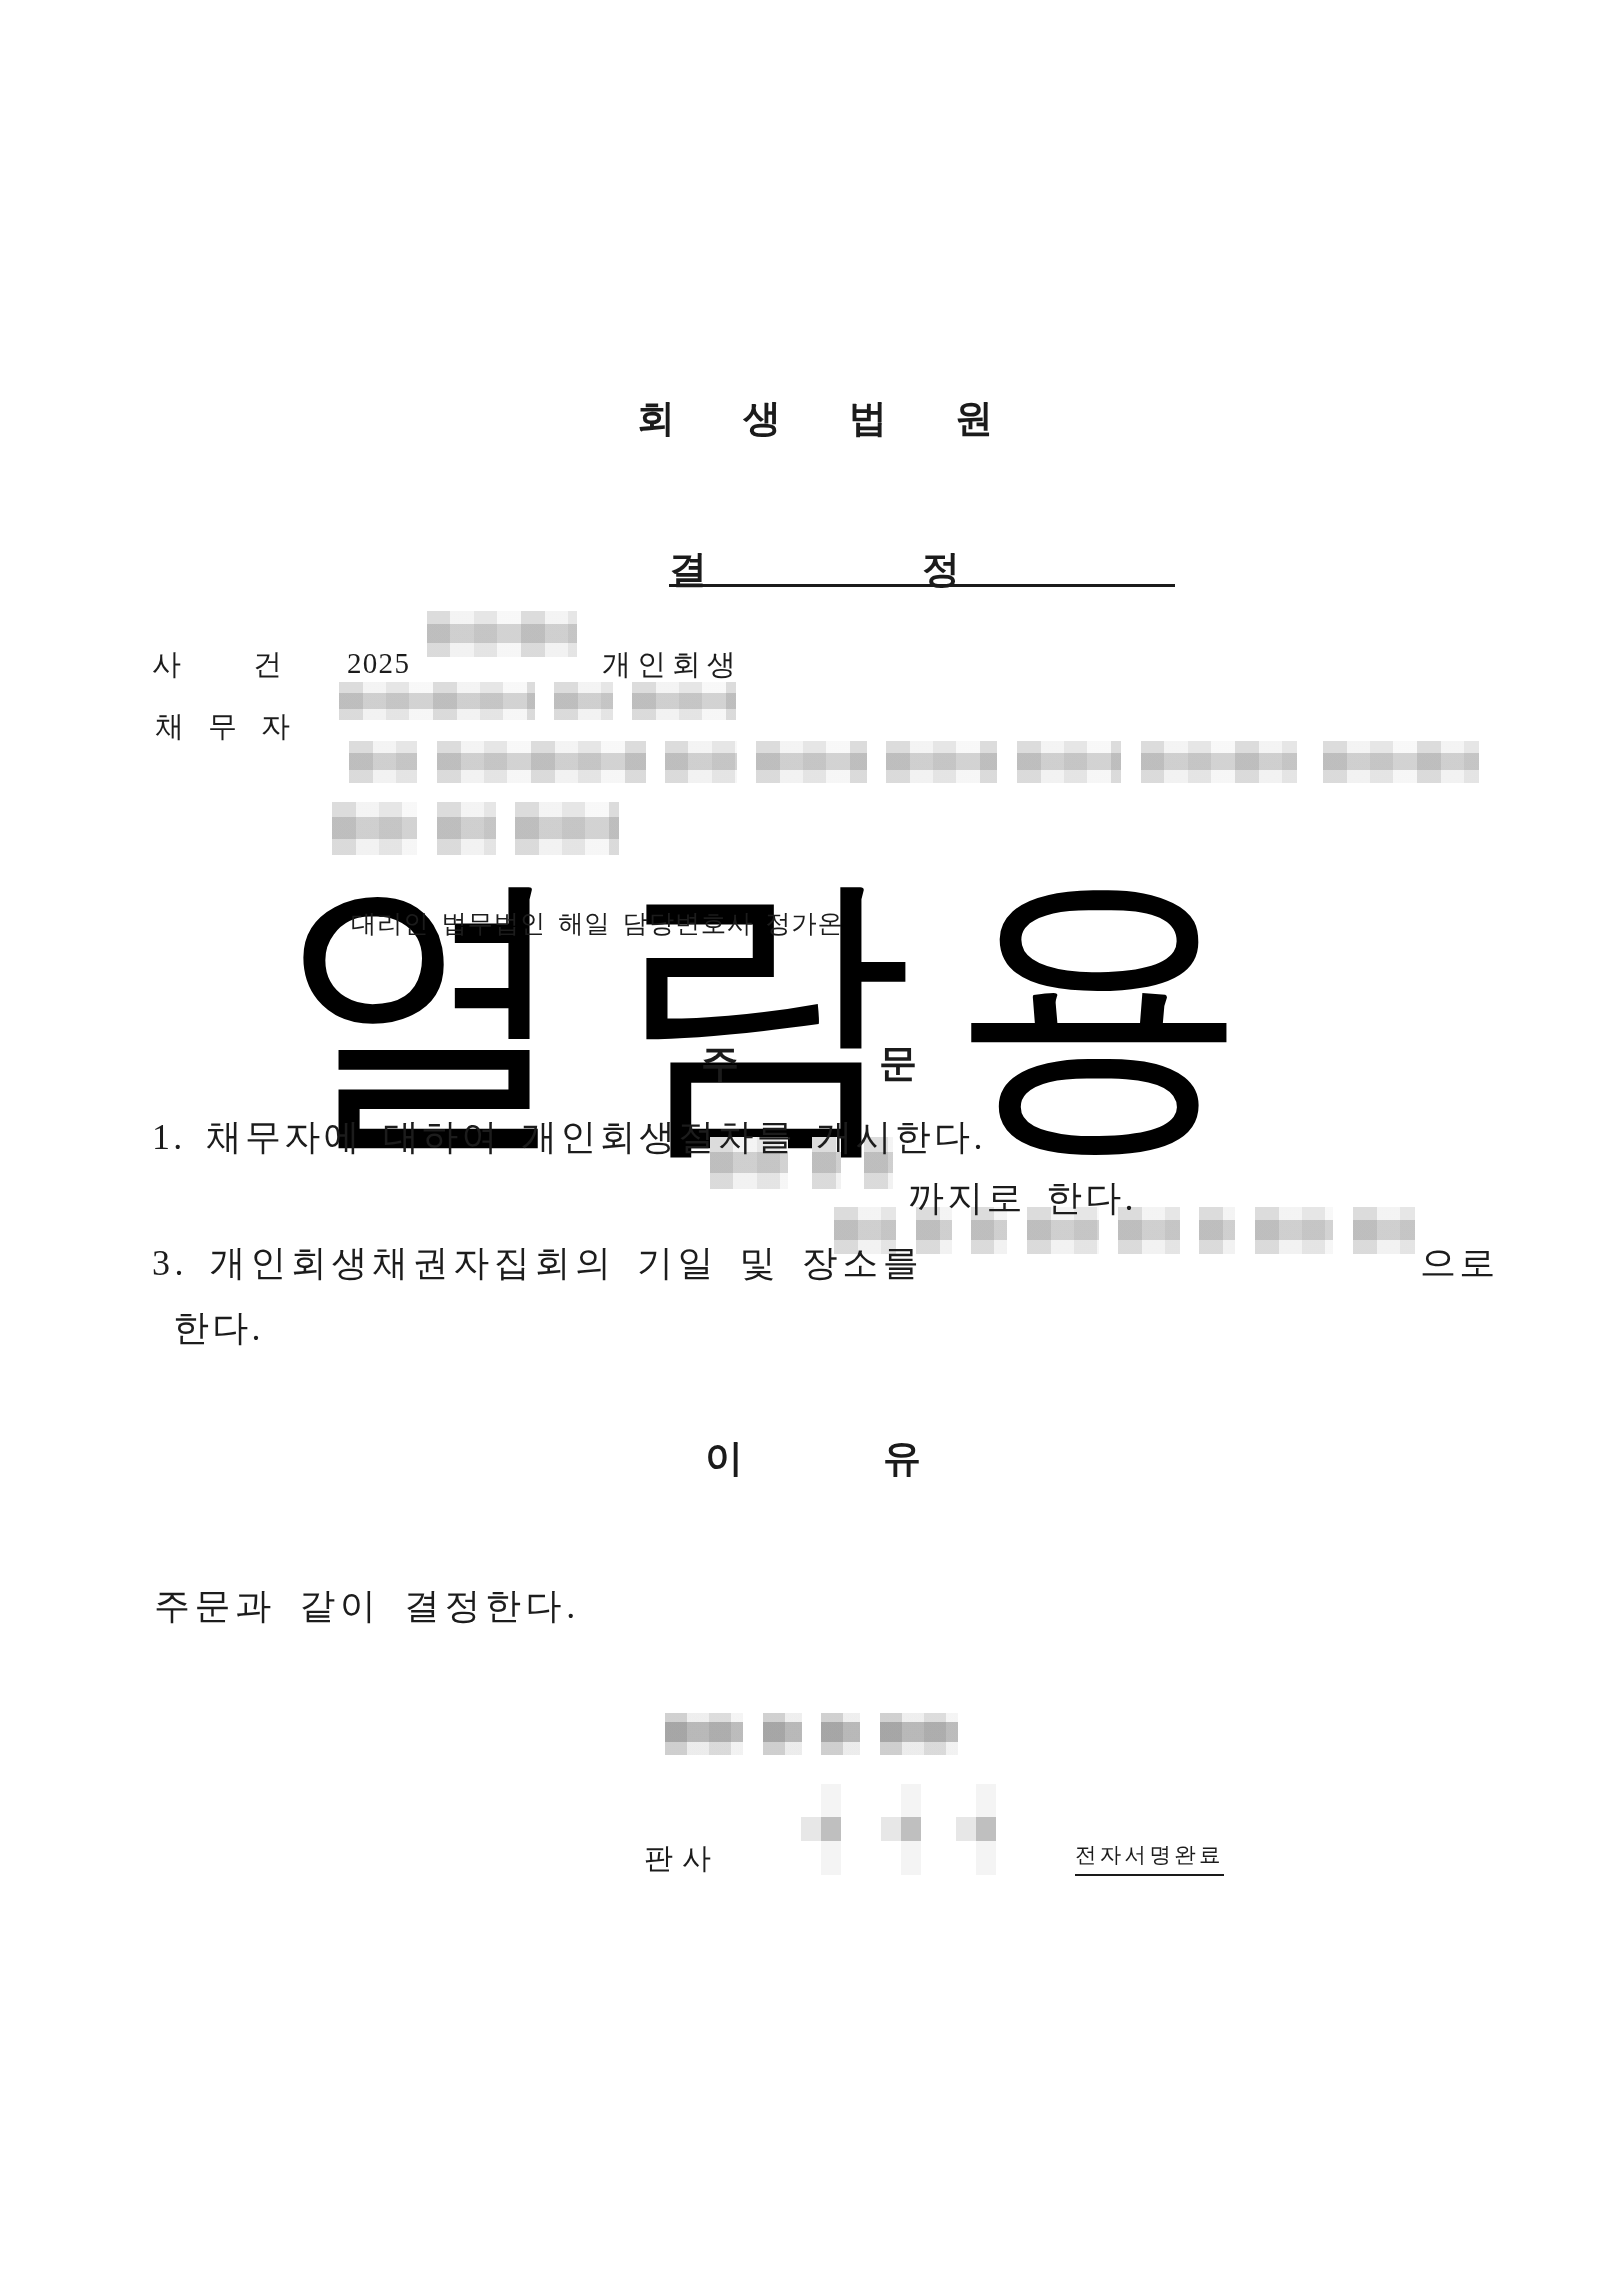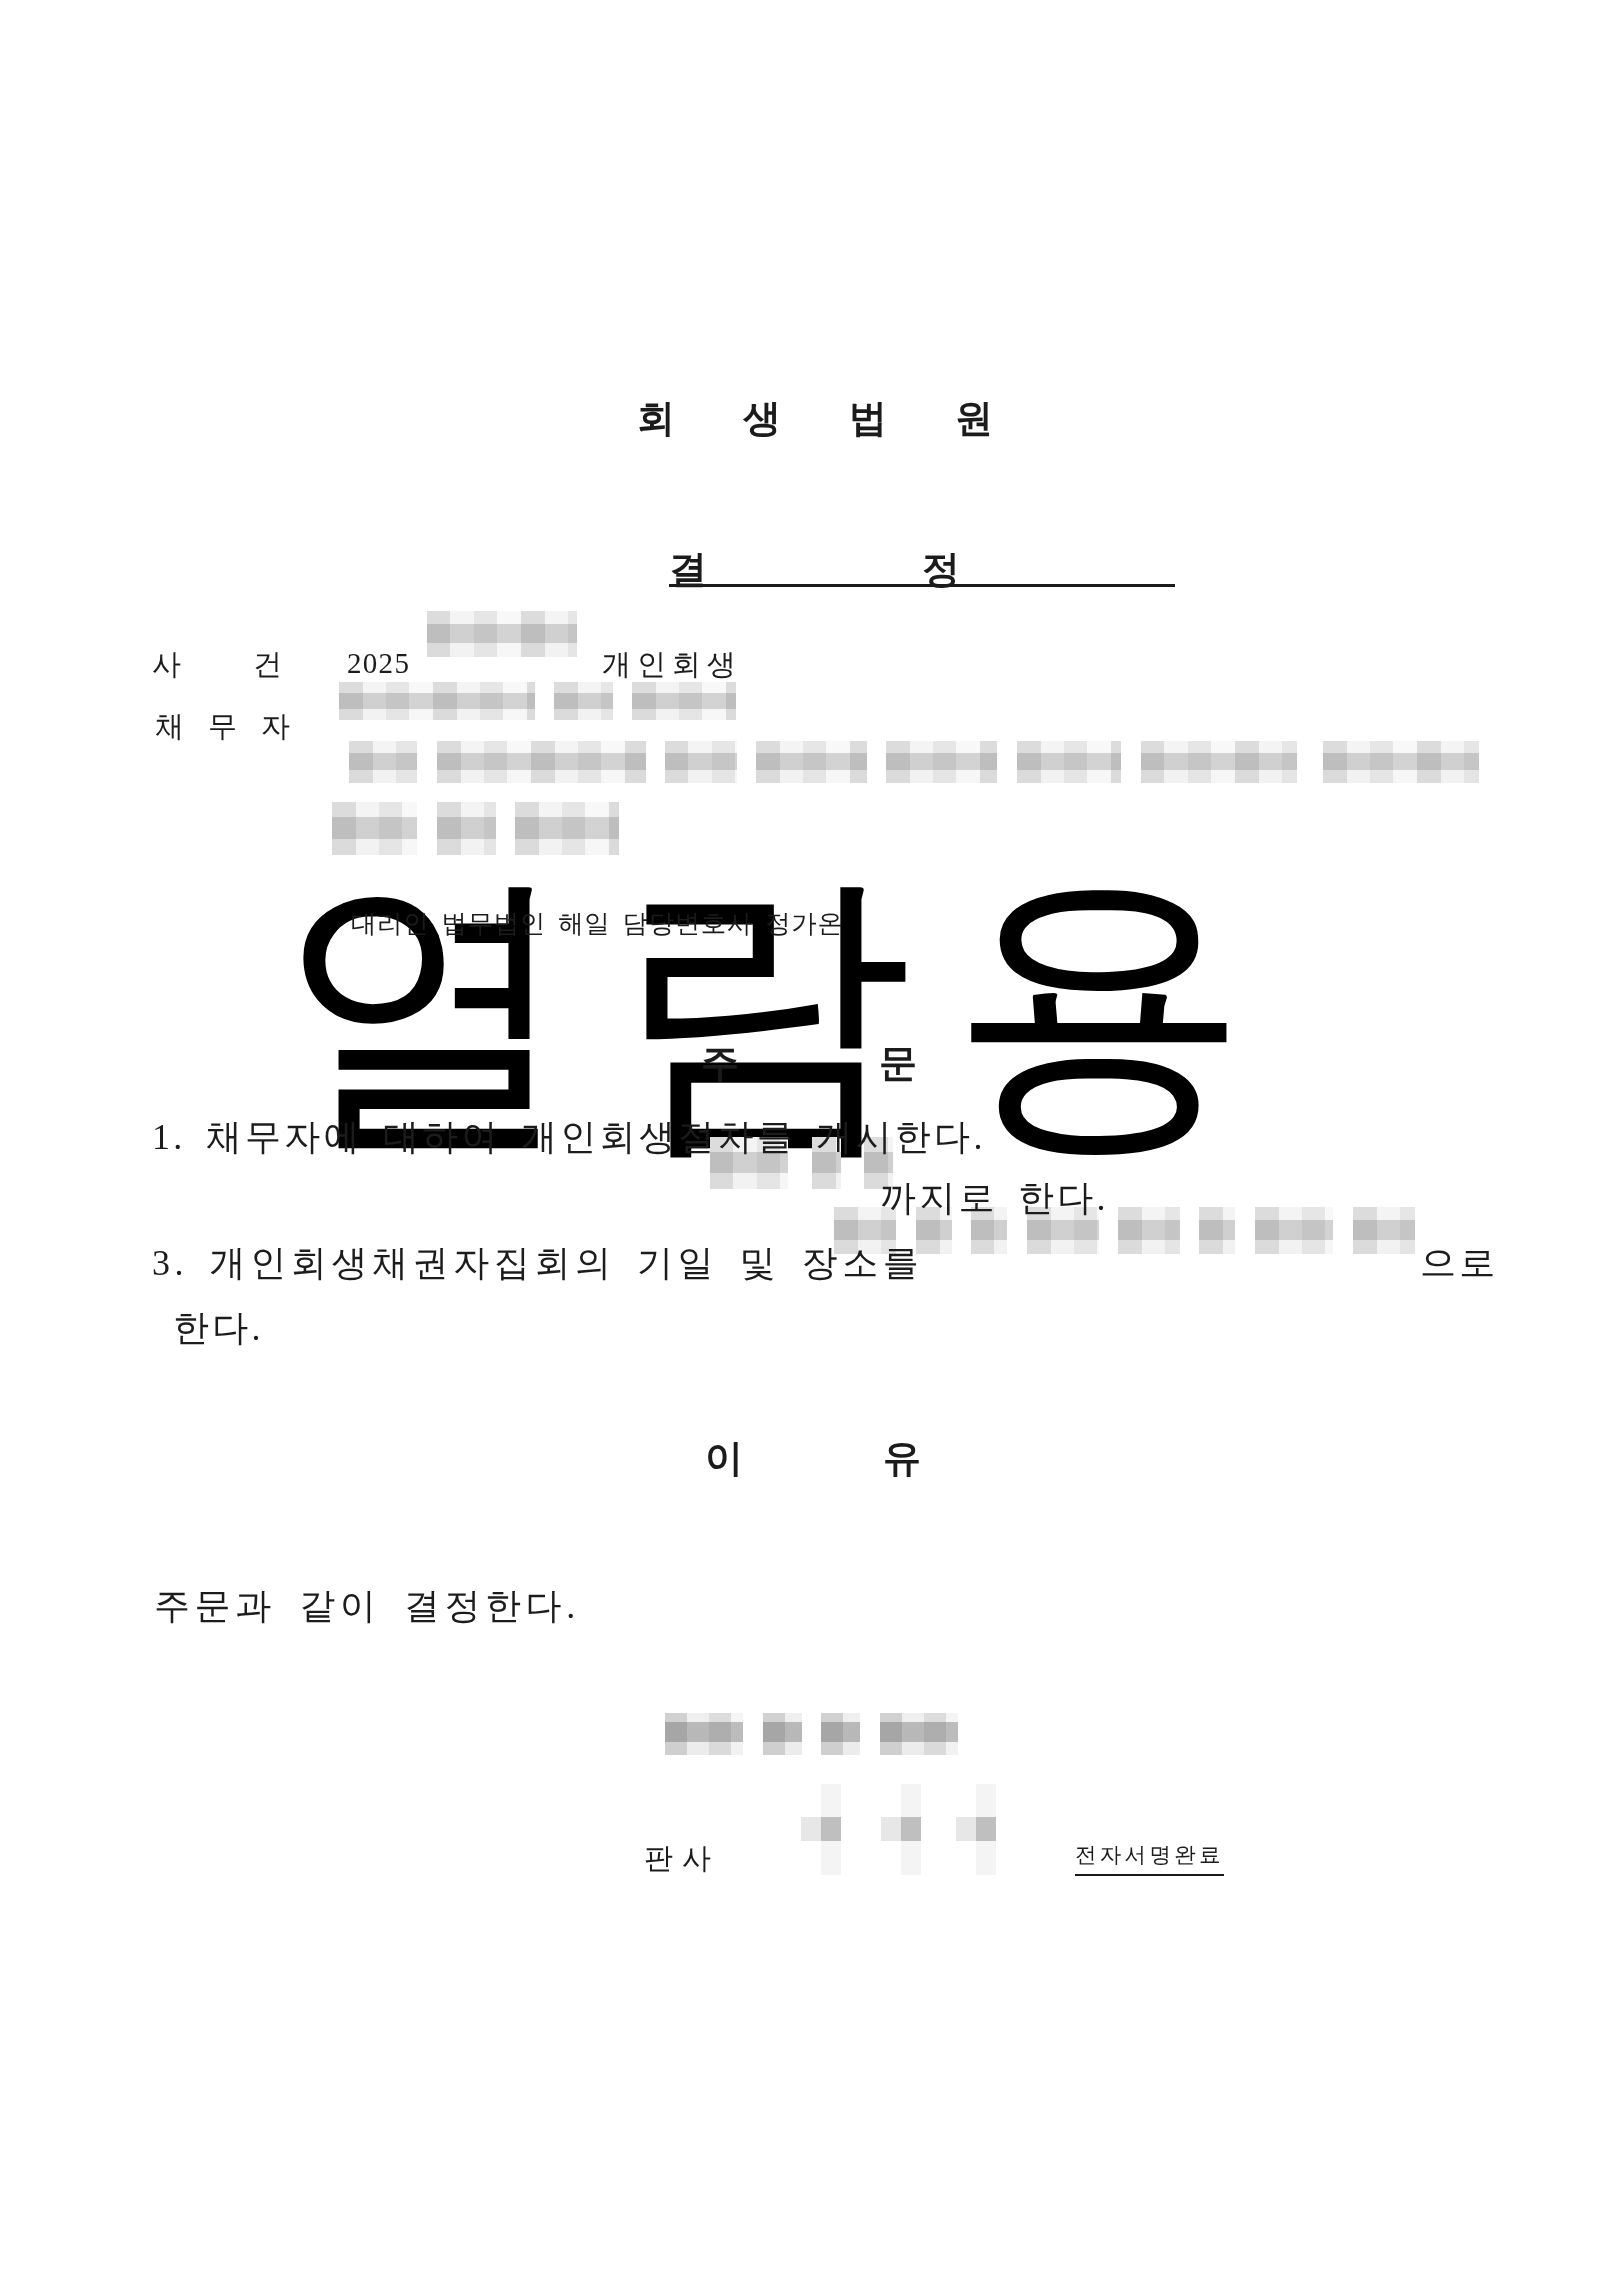--- a/index.html
+++ b/index.html
@@ -114,21 +114,21 @@
 
   <div class="abs" style="left:351px;top:879px;font-size:25.4px;letter-spacing:0.7px;word-spacing:5.2px;z-index:2;">대리인 법무법인 해일 담당변호사 정가온</div>
 
   <div class="abs heading" style="left:701px;top:1010px;letter-spacing:140px;">주문</div>
 
   <div class="abs body-text" style="left:152px;top:1085px;">1. 채무자에 대하여 개인회생절차를 개시한다.</div>
 
   <div class="mosaic" style="left:710px;top:1137px;width:78px;height:52px;"></div>
   <div class="mosaic" style="left:812px;top:1137px;width:29px;height:52px;"></div>
   <div class="mosaic" style="left:864px;top:1137px;width:29px;height:52px;"></div>
-  <div class="abs body-text" style="left:880px;top:1146px;">까지로 한다.</div>
+  <div class="abs body-text" style="left:908px;top:1146px;">까지로 한다.</div>
 
   <div class="abs body-text" style="left:152px;top:1211px;letter-spacing:4.6px;">3. 개인회생채권자집회의 기일 및 장소를</div>
   <div class="mosaic" style="left:834px;top:1207px;width:62px;height:47px;"></div>
   <div class="mosaic" style="left:916px;top:1207px;width:36px;height:47px;"></div>
   <div class="mosaic" style="left:971px;top:1207px;width:36px;height:47px;"></div>
   <div class="mosaic" style="left:1027px;top:1207px;width:72px;height:47px;"></div>
   <div class="mosaic" style="left:1118px;top:1207px;width:62px;height:47px;"></div>
   <div class="mosaic" style="left:1199px;top:1207px;width:36px;height:47px;"></div>
   <div class="mosaic" style="left:1255px;top:1207px;width:78px;height:47px;"></div>
   <div class="mosaic" style="left:1353px;top:1207px;width:62px;height:47px;"></div>

